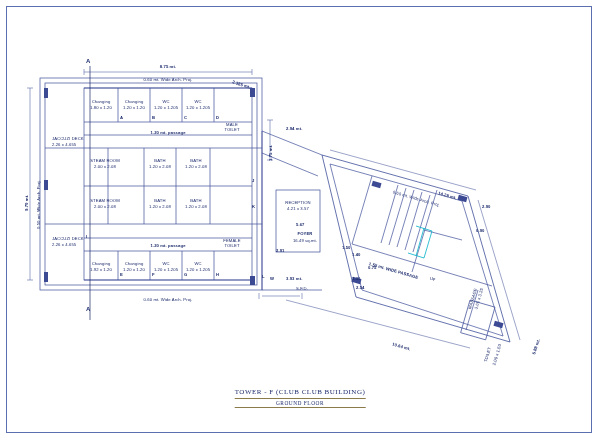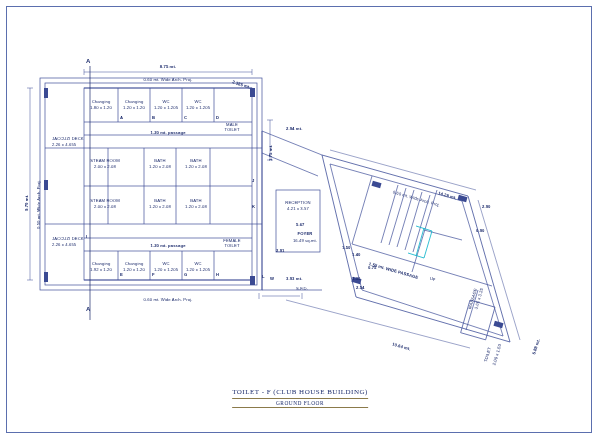--- a/index.html
+++ b/index.html
@@ -310,19 +310,19 @@
   <div class="lbl" style="left:462px; top:296px; transform:rotate(-74deg);">MASSAGE</div>
   <div class="lbl" style="left:468px; top:296px; transform:rotate(-74deg);">3.65 x 3.35</div>
   <div class="lbl" style="left:480px; top:352px; transform:rotate(-74deg);">TOILET</div>
   <div class="lbl" style="left:486px; top:352px; transform:rotate(-74deg);">2.00 x 1.50</div>
 
   <div class="lbl b" style="left:270px; top:276px;">W</div>
   <div class="lbl" style="left:296px; top:286px;">S.F.D.</div>
   <div class="lbl" style="left:430px; top:276px;">Up</div>
 
   <div class="title-wrap">
-    <div class="title-main">TOILET - F (CLUB HOUSE BUILDING)</div>
+    <div class="title-main">TOWER - F (CLUB CLUB BUILDING)</div>
     <div class="title-rule"></div>
     <div class="title-sub">GROUND FLOOR</div>
     <div class="title-rule2"></div>
   </div>
 
 </div>
 
 </body></html>

